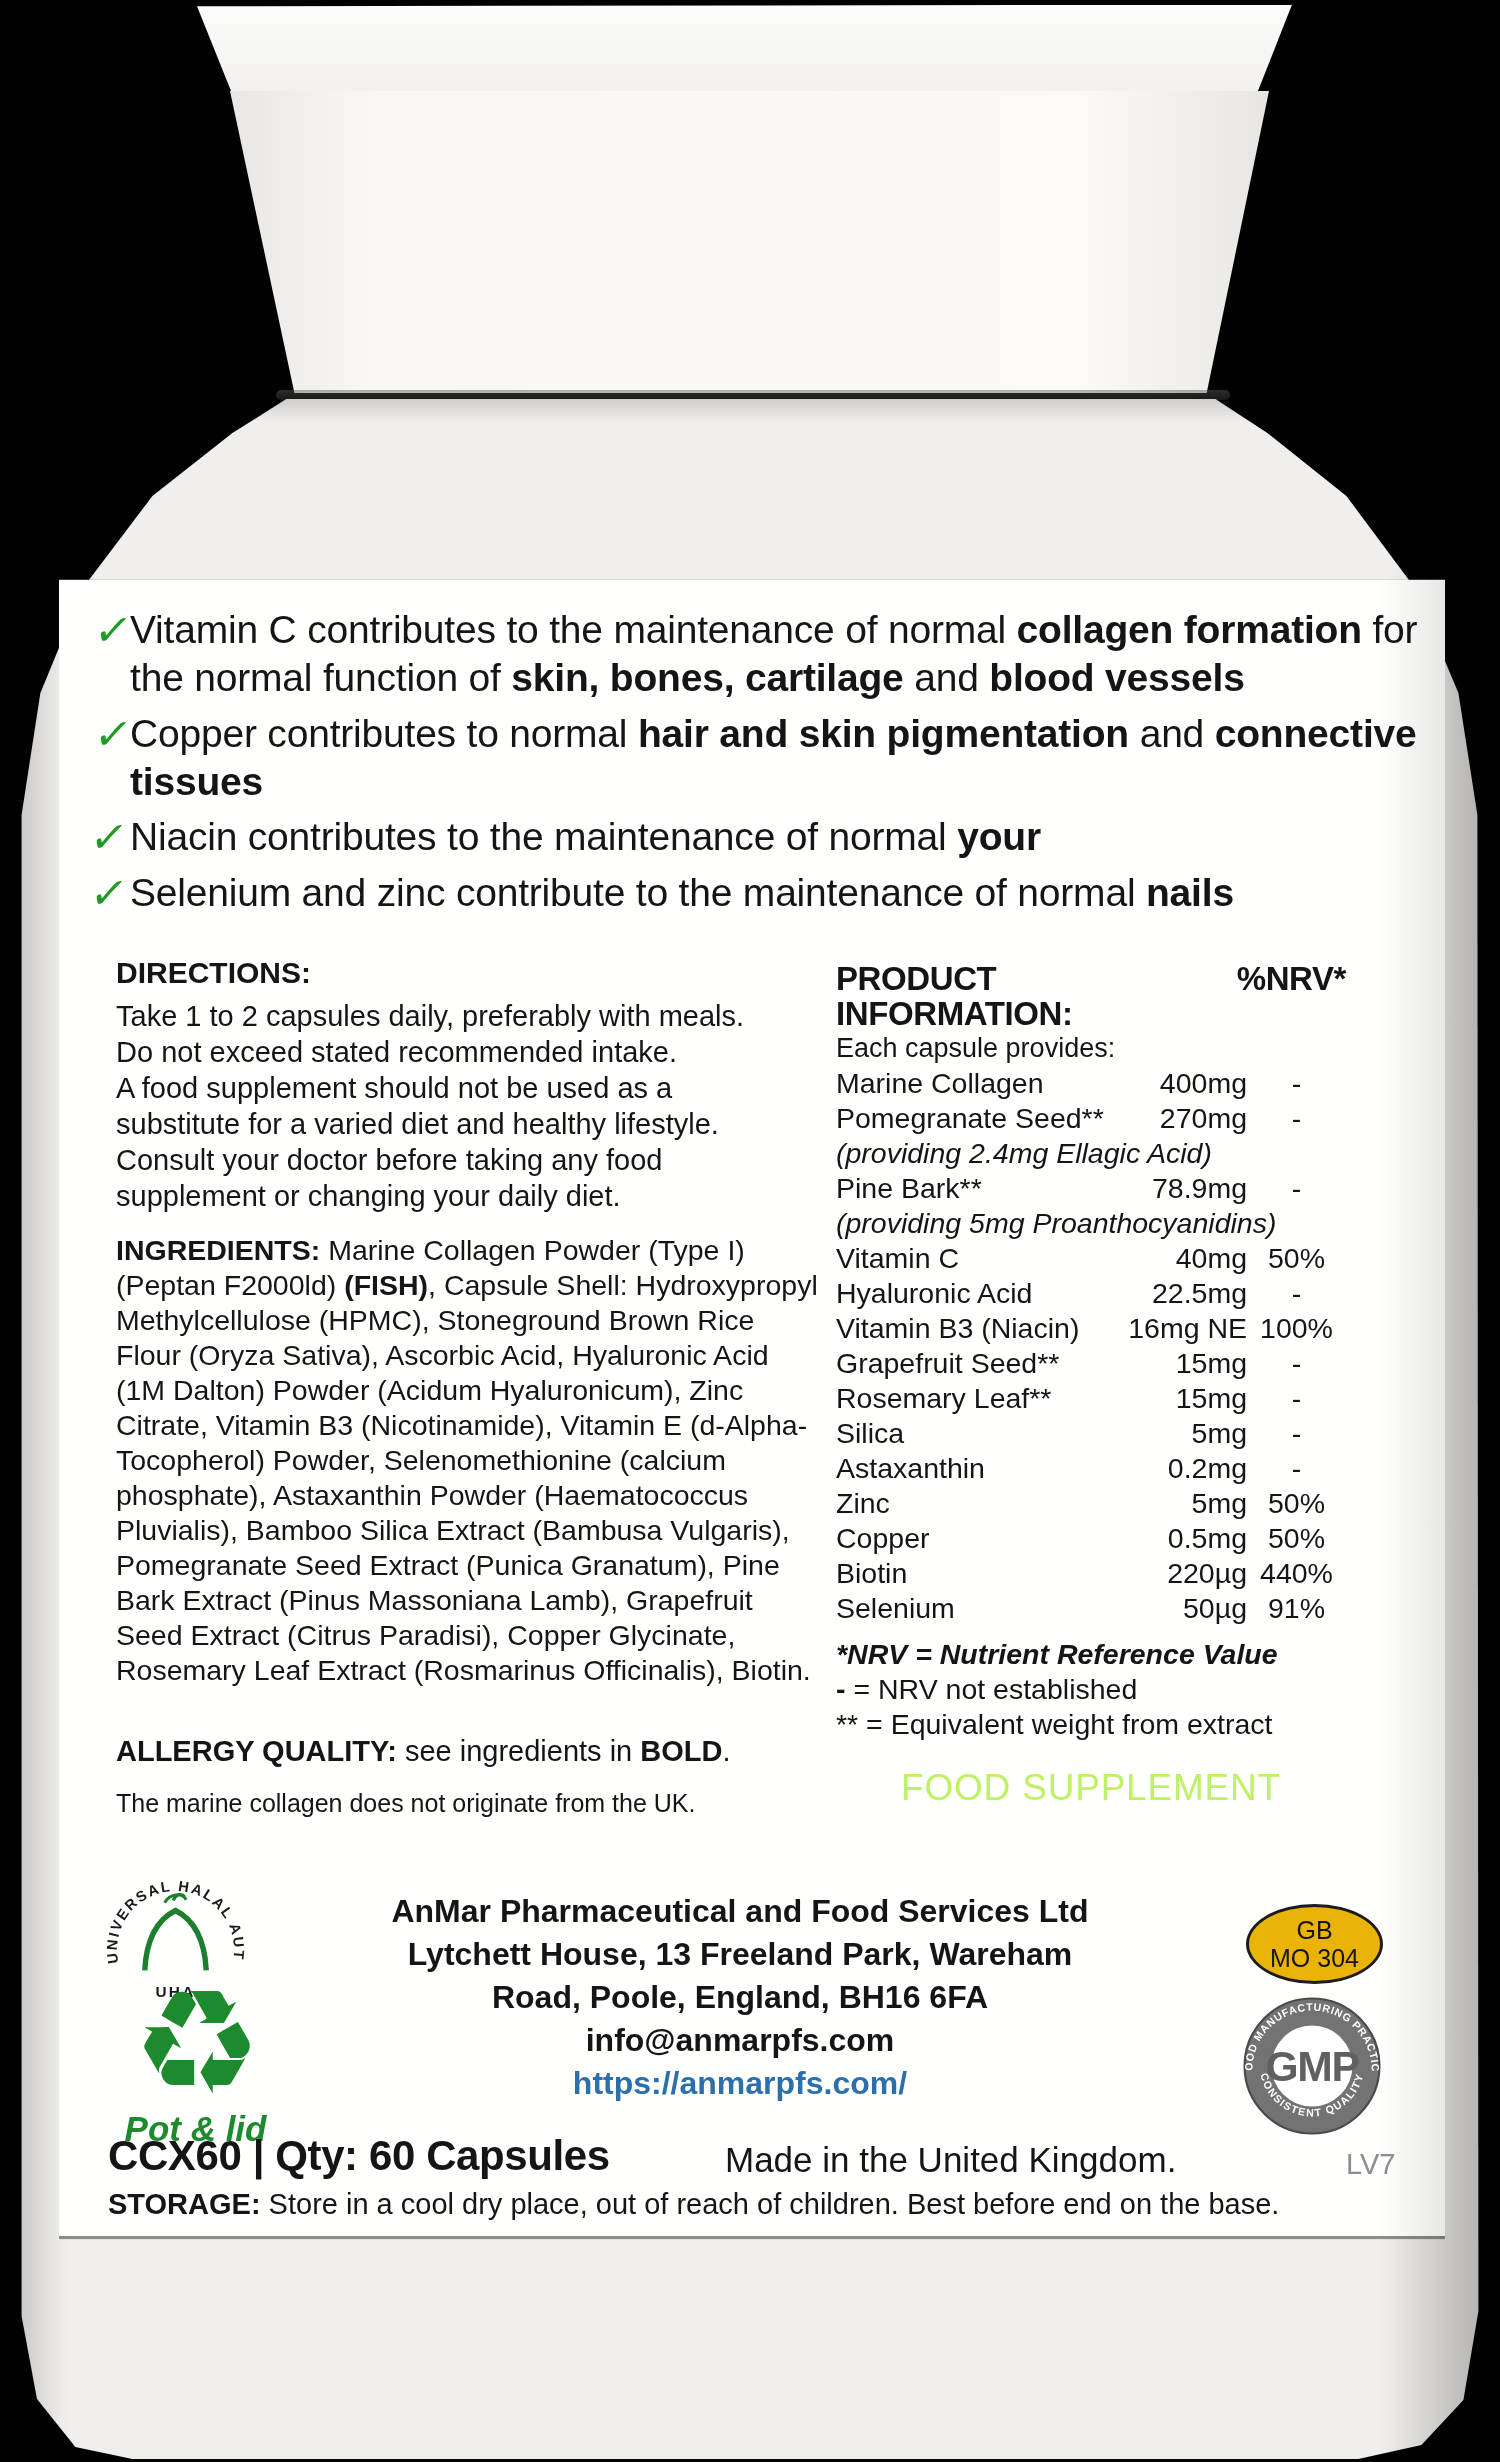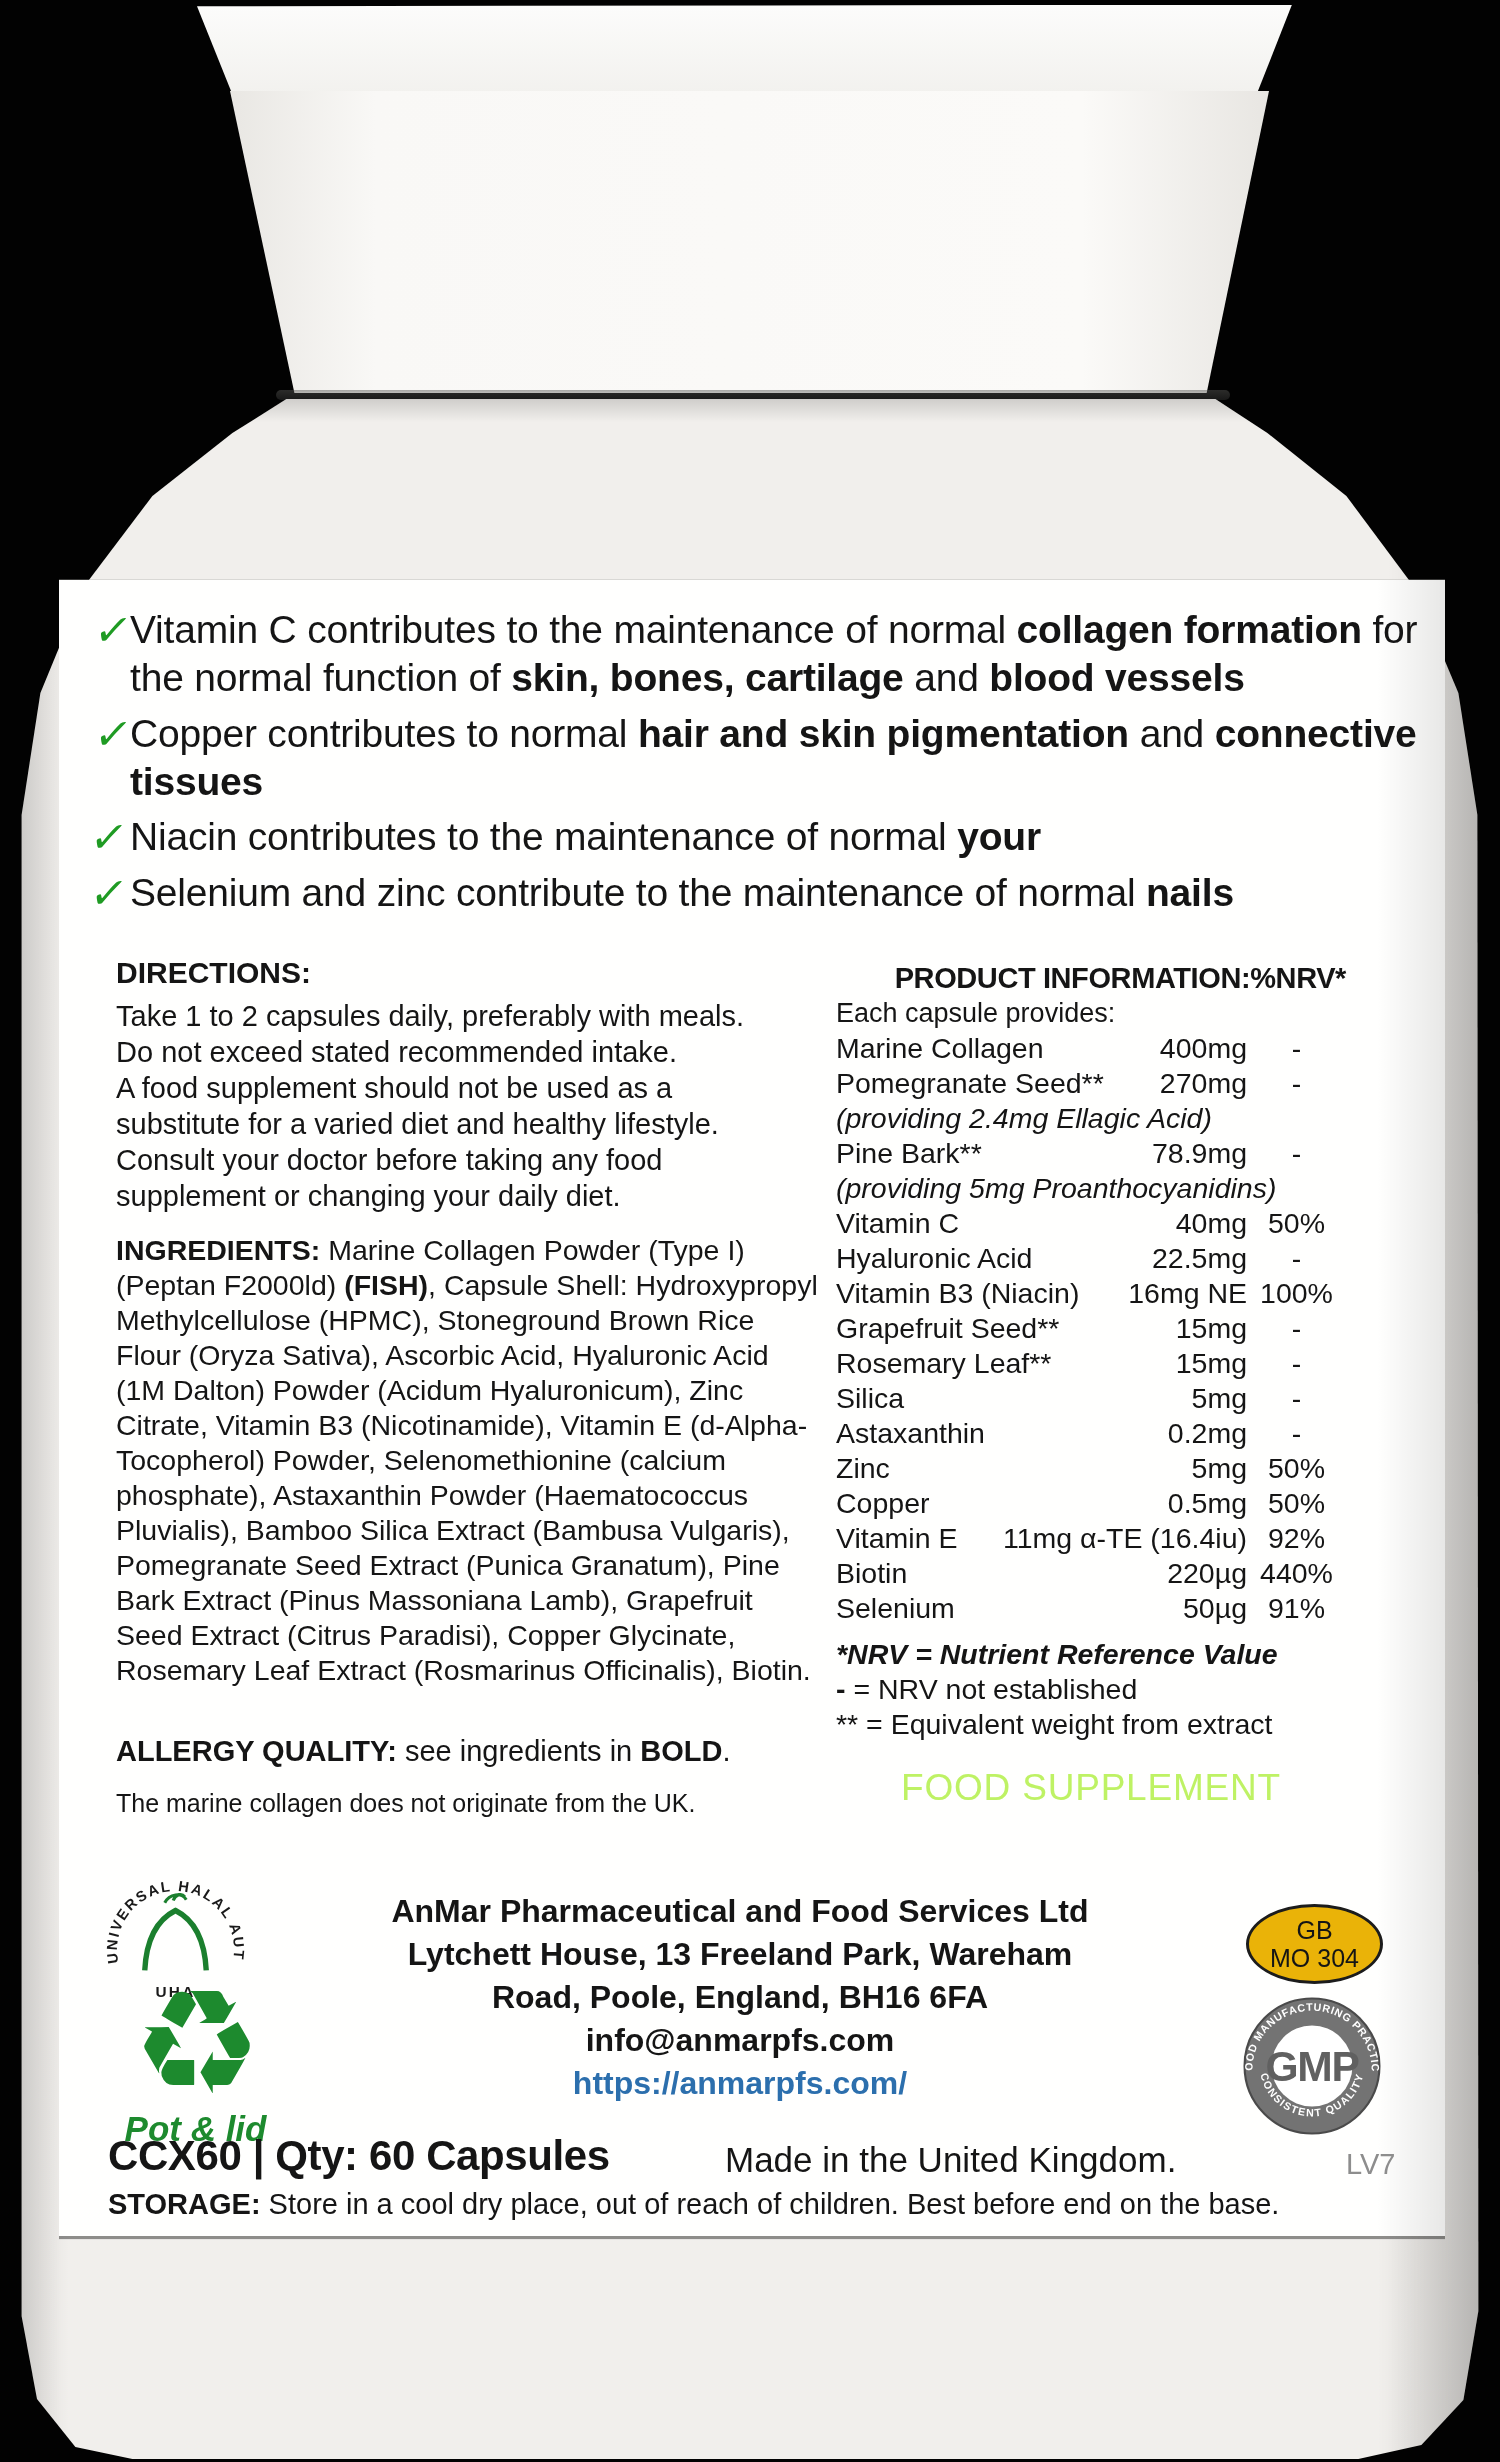--- a/index.html
+++ b/index.html
@@ -41,21 +41,21 @@
   .bullet-text{font-size:39px;line-height:48px;letter-spacing:-0.2px;}
 
   .sec-h{font-size:30px;font-weight:700;margin:0 0 7.7px 0;}
   .directions{left:116px;top:956px;width:698px;}
   .dir-body{font-size:29px;line-height:36px;}
   .ingredients{left:116px;top:1233px;width:709px;font-size:28.5px;line-height:35px;}
   .allergy{left:116px;top:1735px;width:709px;font-size:29px;}
   .origin-note{left:116px;top:1789px;width:709px;font-size:25px;}
 
   .prodinfo{left:836px;top:961px;width:510px;}
-  .pi-header{display:flex;justify-content:flex-end;font-weight:700;font-size:29px;line-height:35px;letter-spacing:-0.4px;}
+  .pi-header{display:flex;justify-content:flex-end;font-weight:700;font-size:33px;line-height:35px;letter-spacing:-0.4px;}
   .pi-sub{font-size:27px;line-height:35px;}
   .pirow{display:flex;font-size:28.5px;line-height:35px;}
   .piname{white-space:nowrap;}
   .piamt{flex:1 1 auto;text-align:right;white-space:nowrap;}
   .pinrv{flex:0 0 99px;text-align:center;white-space:nowrap;}
   .pinote{font-style:italic;font-size:28.5px;line-height:35px;}
   .pi-notes{margin-top:10.8px;font-size:28.5px;line-height:35px;}
   .food-supp{left:836px;top:1767px;width:510px;text-align:center;font-size:37px;letter-spacing:0.8px;color:#bef264;}
 
   .company{left:239px;top:1890px;width:1002px;text-align:center;font-size:32px;line-height:43px;font-weight:700;}
@@ -174,25 +174,20 @@
         </div>
         <div class="pirow">
           <span class="piname">Zinc</span>
           <span class="piamt">5mg</span>
           <span class="pinrv">50%</span>
         </div>
         <div class="pirow">
           <span class="piname">Copper</span>
           <span class="piamt">0.5mg</span>
           <span class="pinrv">50%</span>
-        </div>
-        <div class="pirow">
-          <span class="piname">Vitamin E</span>
-          <span class="piamt">11mg α-TE (16.4iu)</span>
-          <span class="pinrv">92%</span>
         </div>
         <div class="pirow">
           <span class="piname">Biotin</span>
           <span class="piamt">220µg</span>
           <span class="pinrv">440%</span>
         </div>
         <div class="pirow">
           <span class="piname">Selenium</span>
           <span class="piamt">50µg</span>
           <span class="pinrv">91%</span>

